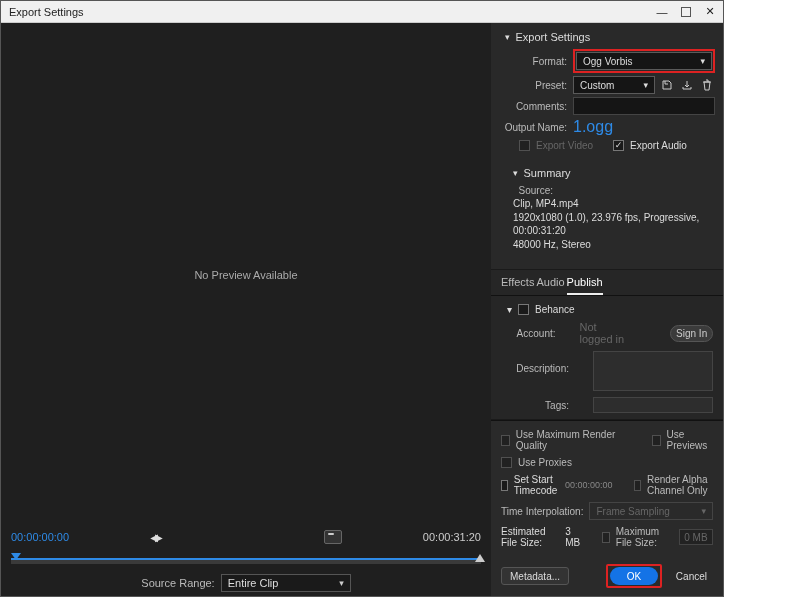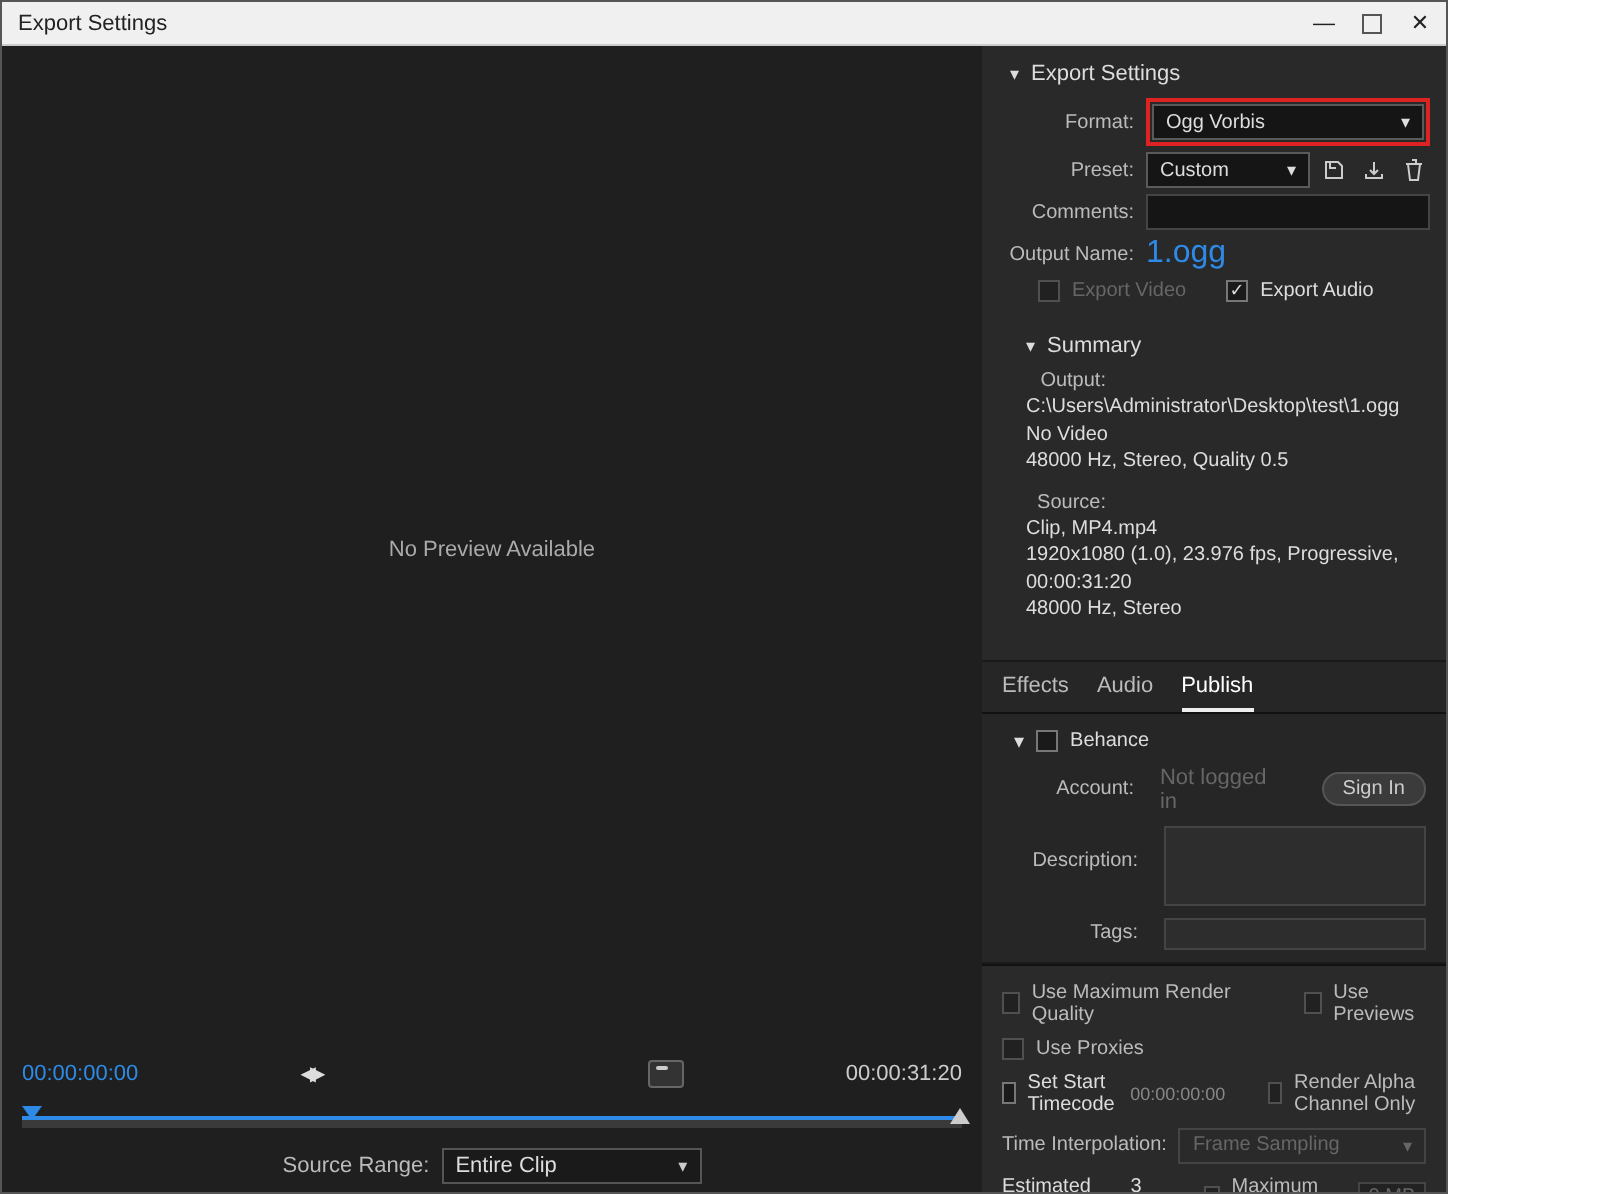--- a/index.html
+++ b/index.html
@@ -47,26 +47,26 @@
   .link { color: #2e8ae6; font-size: 16px; }
   .icon-btn { width: 16px; height: 16px; display: flex; align-items: center; justify-content: center; color: #ccc; font-size: 11px; }
   .chk-row { display: flex; align-items: center; gap: 6px; margin: 4px 0 4px 20px; font-size: 10px; color: #bbb; }
   .chk { width: 11px; height: 11px; border: 1px solid #777; display: inline-flex; align-items: center; justify-content: center; background: #1a1a1a; color: #ddd; font-size: 9px; line-height: 1; }
   .chk.checked::after { content: "✓"; }
   .chk.dim { opacity: .5; }
   .summary { margin-top: 8px; padding: 4px 6px 4px 14px; }
   .sum-block { margin: 4px 0 8px 0; }
   .sum-block .k { display: inline-block; width: 44px; text-align: right; color: #bbb; padding-right: 4px; vertical-align: top; font-size: 10px; }
   .sum-block .v { display: inline-block; color: #ddd; font-size: 10px; line-height: 1.35; }
-  .tabs { display: flex; gap: 14px; padding: 6px 10px 0 10px; font-size: 11px; color: #bbb; border-bottom: 1px solid #111; background: #262626; }
+  .tabs { display: flex; gap: 2px; padding: 6px 10px 0 10px; font-size: 11px; color: #bbb; border-bottom: 1px solid #111; background: #262626; }
   .tab { padding-bottom: 5px; }
   .tab.active { color: #fff; border-bottom: 2px solid #eee; }
   .publish { padding: 8px 10px 6px 16px; display: flex; flex-direction: column; gap: 6px; background: #262626; flex: 0 0 auto; }
   .pub-head { display: flex; align-items: center; gap: 6px; font-size: 10px; color: #ddd; }
-  .pub-row { display: flex; align-items: center; gap: 9px; }
+  .pub-row { display: flex; align-items: center; gap: 20px; }
   .pub-row .lbl { width: 66px; text-align: right; color: #bbb; font-size: 10px; padding-right: 4px; }
   .signin { background: #3b3b3b; border: 1px solid #555; border-radius: 10px; height: 17px; width: 54px; color: #ccc; font-size: 10px; display: flex; align-items: center; justify-content: center; }
   .desc-box { flex: 1; height: 40px; background: #2d2d2d; border: 1px solid #444; }
   .tag-box { flex: 1; height: 16px; background: #2d2d2d; border: 1px solid #444; }
   .bottom { flex: 1; background: #2a2a2a; padding: 8px 10px; display: flex; flex-direction: column; gap: 6px; font-size: 10px; color: #bbb; border-top: 1px solid #111; }
   .brow { display: flex; align-items: center; gap: 6px; }
   .brow .lbl2 { color: #bbb; }
   .ti-select { width: 120px; }
   .footer { display: flex; align-items: center; justify-content: space-between; margin-top: auto; }
   .meta-btn { background: #333; border: 1px solid #555; border-radius: 3px; height: 18px; padding: 0 8px; color: #ddd; font-size: 10px; display: flex; align-items: center; }
@@ -188,28 +188,20 @@
           <span class="chk checked"></span>
           <span style="color:#ddd">Export Audio</span>
         </div>
 
         <div class="summary">
           <div class="sec-head" style="margin-left:0">
             <span class="chev">▾</span>
             <span>Summary</span>
           </div>
           <div class="sum-block">
-            <span class="k">Output:</span>
-            <span class="v">
-              <span>C:\Users\Administrator\Desktop\test\1.ogg</span><br>
-              <span>No Video</span><br>
-              <span>48000 Hz, Stereo, Quality 0.5</span>
-            </span>
-          </div>
-          <div class="sum-block">
             <span class="k">Source:</span>
             <span class="v">
               <span>Clip, MP4.mp4</span><br>
               <span>1920x1080 (1.0), 23.976 fps, Progressive, 00:00:31:20</span><br>
               <span>48000 Hz, Stereo</span>
             </span>
           </div>
         </div>
       </div>
 

